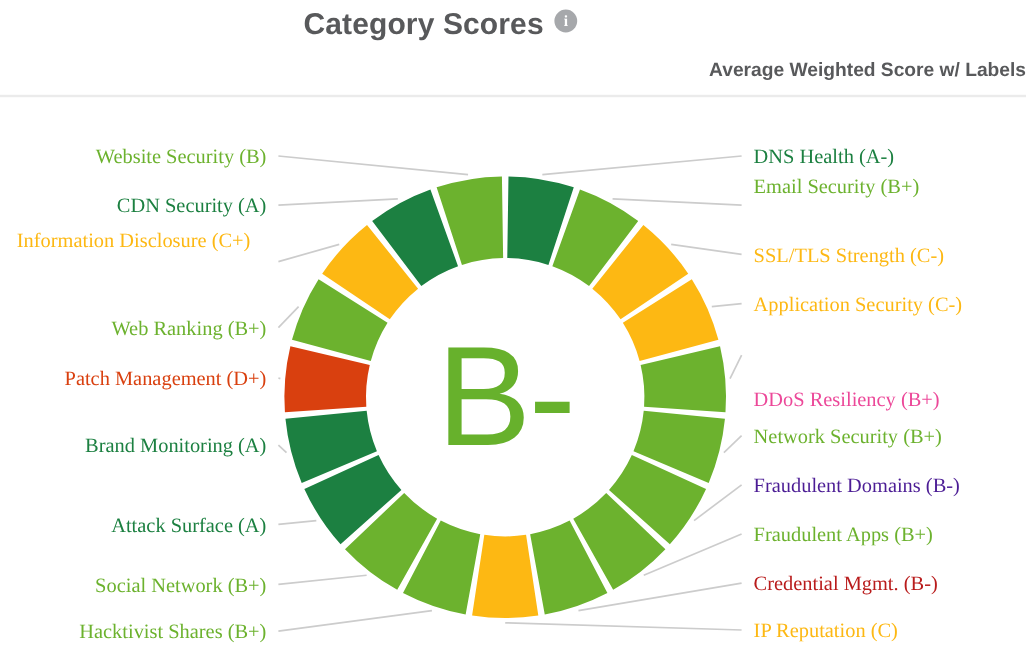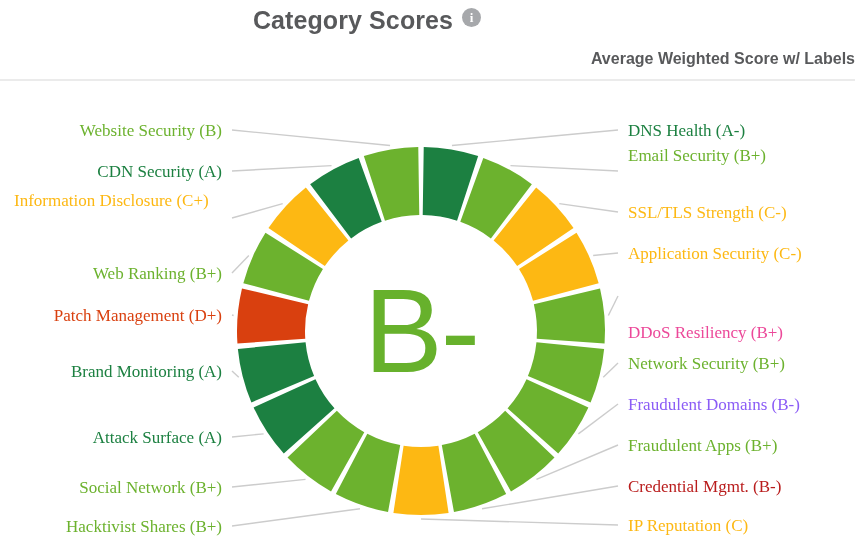--- a/index.html
+++ b/index.html
@@ -177,21 +177,21 @@
       <div id="grade-text">B-</div>
     </div>
 
     <div id="labels-layer">
         <div class="cat-label right" style="left: 628px; top: 39px; color: rgb(28, 128, 65);">DNS Health (A-)</div>
         <div class="cat-label right" style="left: 628px; top: 64px; color: rgb(108, 178, 46);">Email Security (B+)</div>
         <div class="cat-label right" style="left: 628px; top: 121px; color: rgb(253, 184, 19);">SSL/TLS Strength (C-)</div>
         <div class="cat-label right" style="left: 628px; top: 162px; color: rgb(253, 184, 19);">Application Security (C-)</div>
         <div class="cat-label right" style="left: 628px; top: 205px; color: #ec4899; margin-top: 36px;">DDoS Resiliency (B+)</div>
         <div class="cat-label right" style="left: 628px; top: 272px; color: rgb(108, 178, 46);">Network Security (B+)</div>
-        <div class="cat-label right" style="left: 628px; top: 313px; color: #8b5cf6;">Fraudulent Domains (B-)</div>
+        <div class="cat-label right" style="left: 628px; top: 313px; color: #4c1d95;">Fraudulent Domains (B-)</div>
         <div class="cat-label right" style="left: 628px; top: 354px; color: rgb(108, 178, 46);">Fraudulent Apps (B+)</div>
         <div class="cat-label right" style="left: 628px; top: 395px; color: #b91c1c;">Credential Mgmt. (B-)</div>
         <div class="cat-label right" style="left: 628px; top: 434px; color: rgb(253, 184, 19);">IP Reputation (C)</div>
         <div class="cat-label left" style="color: rgb(108, 178, 46); right: 633px; top: 39px;">Website Security (B)</div>
         <div class="cat-label left" style="color: rgb(28, 128, 65); right: 633px; top: 80px;">CDN Security (A)</div>
         <div class="cat-label left wrap" style="color: rgb(253, 184, 19); left: 14px; top: 109px; text-align: left;">Information Disclosure (C+)</div>
         <div class="cat-label left" style="color: rgb(108, 178, 46); right: 633px; top: 182px;">Web Ranking (B+)</div>
         <div class="cat-label left" style="color: rgb(217, 64, 15); right: 633px; top: 224px;">Patch Management (D+)</div>
         <div class="cat-label left" style="color: rgb(28, 128, 65); right: 633px; top: 280px;">Brand Monitoring (A)</div>
         <div class="cat-label left" style="color: rgb(28, 128, 65); right: 633px; top: 346px;">Attack Surface (A)</div>

